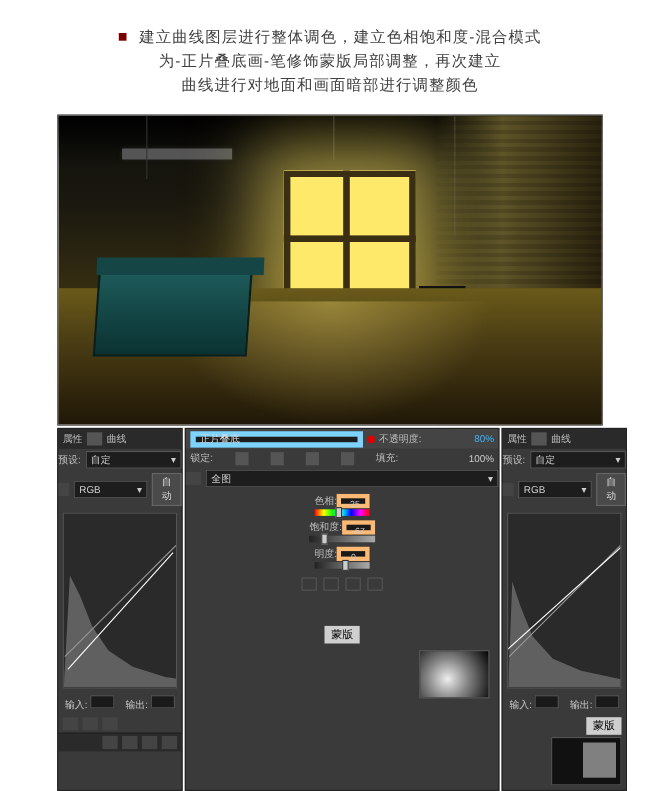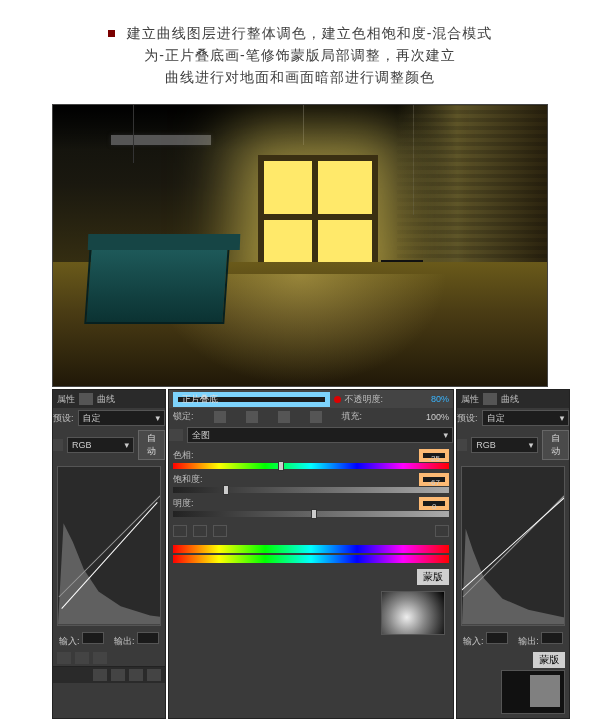--- a/index.html
+++ b/index.html
@@ -42,21 +42,21 @@
   .valbox{width:22px;height:12px;background:#1a1a1a;border:1px solid #555;display:inline-block;}
   .icon-row{display:flex;gap:4px;padding:2px 4px;}
   .mini-ic{width:14px;height:12px;background:#444;}
   
   .blendrow{height:18px;display:flex;align-items:center;background:#444;padding:0 4px;gap:4px;}
   .blend-select{flex:1;height:15px;background:#1c1c1c;border:5px solid #7dd3fc;display:flex;align-items:center;padding:0 4px;font-size:9px;color:#ddd;}
   .red-dot{width:7px;height:7px;background:#d00;border-radius:50%;}
   .pct{color:#38b5ff;font-size:9px;padding-left:44px;}
   .lockrow{display:flex;align-items:center;padding:2px 4px;gap:20px;background:#3a3a3a;}
   .lockic{width:12px;height:12px;background:#555;}
-  .hs-body{flex:1;padding:4px;display:flex;flex-direction:column;gap:4px;}
+  .hs-body{flex:1;padding:4px;display:flex;flex-direction:column;gap:4px;align-items:center;}
   .slider-row{display:flex;flex-direction:column;gap:1px;}
   .slider-top{display:flex;justify-content:space-between;}
   .numbox{width:30px;height:13px;background:#1a1a1a;border:4px solid #fdba74;color:#ccc;text-align:center;font-size:8px;line-height:11px;}
   .slider-track{height:6px;position:relative;}
   .hue-bar{background:linear-gradient(90deg,#f00,#ff0,#0f0,#0ff,#00f,#f0f,#f00);}
   .gray-bar{background:linear-gradient(90deg,#222,#aaa);}
   .slider-thumb{position:absolute;top:-2px;width:6px;height:10px;background:#ccc;border:1px solid #333;}
   .tool-ic{display:flex;gap:6px;padding:4px 0;}
   .ti{width:14px;height:12px;background:#3a3a3a;border:1px solid #555;}
   .color-bars{display:flex;flex-direction:column;gap:2px;}

